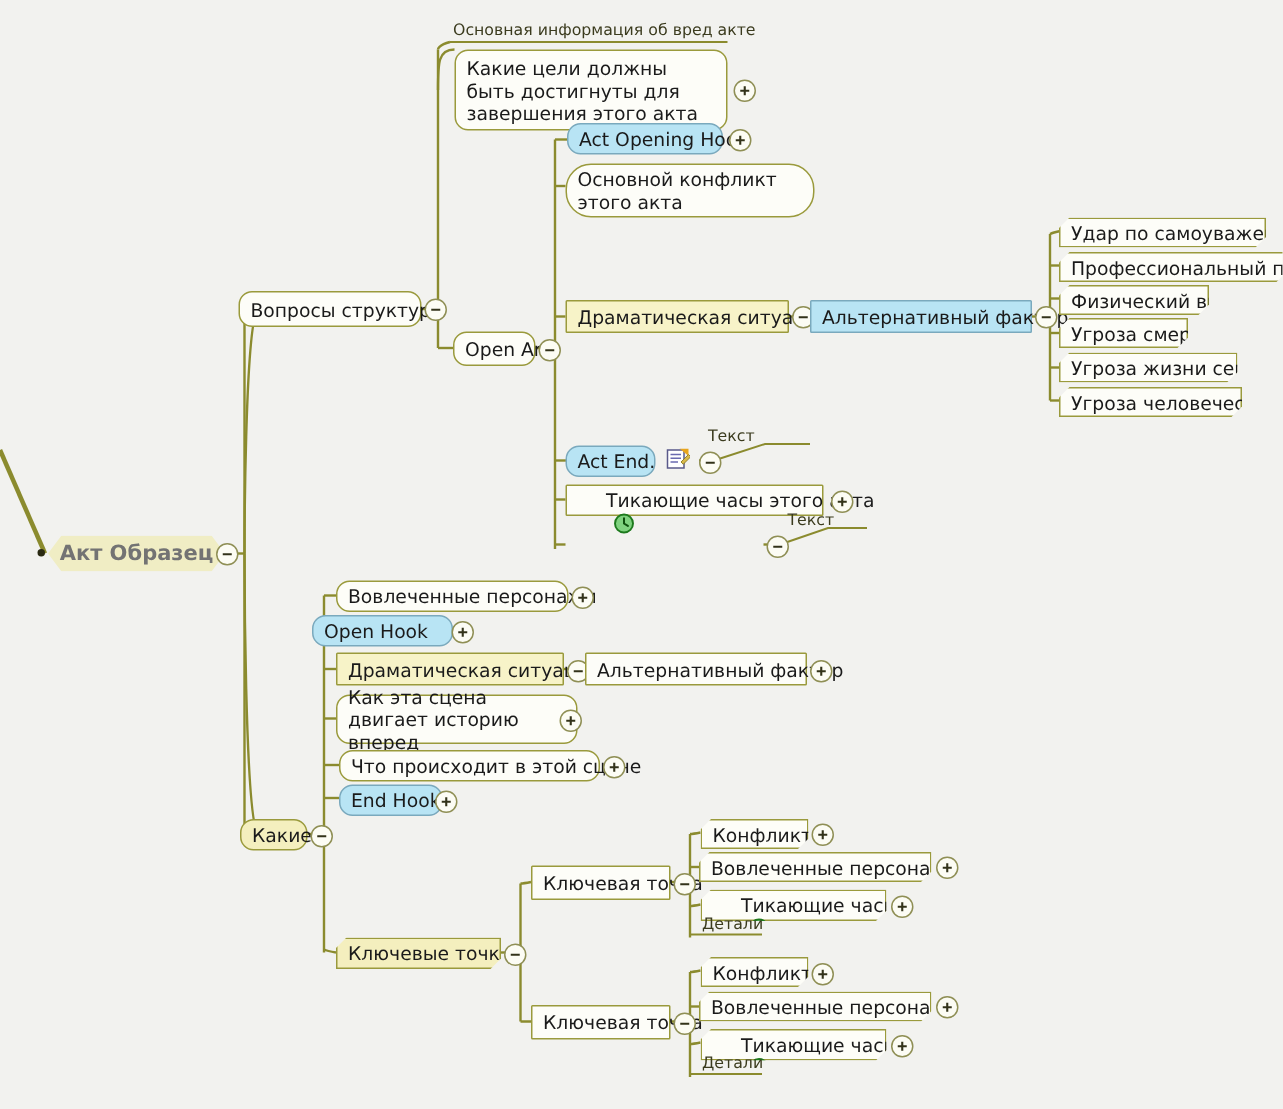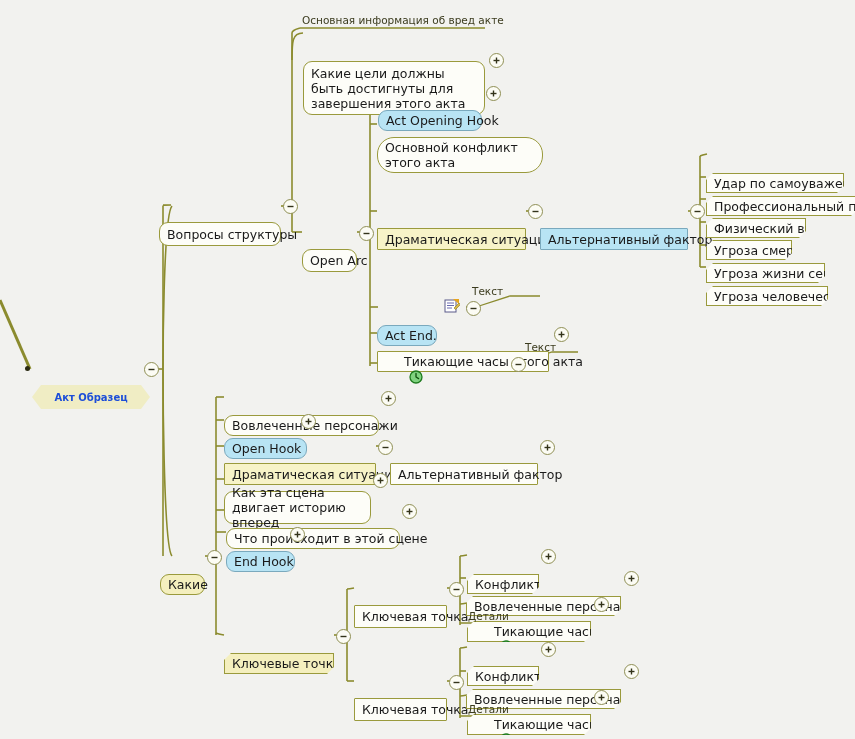--- a/index.html
+++ b/index.html
@@ -19,21 +19,20 @@
     box-sizing:border-box;
     border:1px solid #9a9a3c;
     color:#1a1a1a;
     font-size:12.5px;
     line-height:15px;
     display:flex;
     align-items:center;
     padding:2px 7px;
     white-space:pre;
     background:#fbfbf5;
-    margin-top:28px;
   }
   .rounded{border-radius:9px;}
   .rect{border-radius:1px;}
   
   .shaved{
     border-radius:0;
     -webkit-clip-path:polygon(7px 0,100% 0,100% calc(100% - 7px),calc(100% - 7px) 100%,0 100%,0 7px);
             clip-path:polygon(7px 0,100% 0,100% calc(100% - 7px),calc(100% - 7px) 100%,0 100%,0 7px);
   }
   .hexy{
@@ -43,21 +42,21 @@
             clip-path:polygon(9px 0,calc(100% - 9px) 0,100% 50%,calc(100% - 9px) 100%,9px 100%,0 50%);
   }
   .fill-yellow{background:#f7f3c8;}
   .fill-yellow2{background:#f4efbe;}
   .fill-blue{background:#b8e4f4;border-color:#7aa9bd;}
   .fill-white{background:#fdfdf8;}
   .multiline{white-space:normal;align-items:center;}
 
   .node .txt{display:block;}
   .root-label{
-    font-weight:bold;font-size:10px;color:#1d4ed8;
+    font-weight:bold;font-size:14px;color:#737373;
   }
 
   
   .linelabel{
     position:absolute;
     font-size:10.5px;
     color:#3b3b1e;
     white-space:pre;
   }
 
@@ -324,21 +323,21 @@
   <div class="node rounded fill-white" style="left:224px;top:387px;width:155px;height:21px;">
     <span class="txt">Вовлеченные персонажи</span>
   </div>
   <div class="tog" style="left:381px;top:391px;">
     <svg width="9" height="9" viewBox="0 0 9 9">
         <line x1="1.5" y1="4.5" x2="7.5" y2="4.5" stroke="#33331a" stroke-width="1.4"></line>
         <line x1="4.5" y1="1.5" x2="4.5" y2="7.5" stroke="#33331a" stroke-width="1.4"></line>
       </svg>
   </div>
 
-  <div class="node rounded fill-blue" style="left:224px;top:410px;width:83px;height:21px;align-items:flex-end;">
+  <div class="node rounded fill-blue" style="left:208px;top:410px;width:94px;height:21px;align-items:flex-end;">
     <span class="txt">Open Hook</span>
   </div>
   <div class="tog" style="left:301px;top:414px;">
     <svg width="9" height="9" viewBox="0 0 9 9">
         <line x1="1.5" y1="4.5" x2="7.5" y2="4.5" stroke="#33331a" stroke-width="1.4"></line>
         <line x1="4.5" y1="1.5" x2="4.5" y2="7.5" stroke="#33331a" stroke-width="1.4"></line>
       </svg>
   </div>
 
   <div class="node rect fill-yellow" style="left:224px;top:435px;width:152px;height:22px;">
@@ -353,21 +352,21 @@
   <div class="node rect fill-white" style="left:390px;top:435px;width:148px;height:22px;">
     <span class="txt">Альтернативный фактор</span>
   </div>
   <div class="tog" style="left:540px;top:440px;">
     <svg width="9" height="9" viewBox="0 0 9 9">
         <line x1="1.5" y1="4.5" x2="7.5" y2="4.5" stroke="#33331a" stroke-width="1.4"></line>
         <line x1="4.5" y1="1.5" x2="4.5" y2="7.5" stroke="#33331a" stroke-width="1.4"></line>
       </svg>
   </div>
 
-  <div class="node rounded fill-white multiline" style="left:224px;top:463px;width:147px;height:33px;">
+  <div class="node rounded fill-white multiline" style="left:224px;top:463px;width:161px;height:33px;">
     <span class="txt">Как эта сцена двигает
 историю вперед</span>
   </div>
   <div class="tog" style="left:373px;top:473px;">
     <svg width="9" height="9" viewBox="0 0 9 9">
         <line x1="1.5" y1="4.5" x2="7.5" y2="4.5" stroke="#33331a" stroke-width="1.4"></line>
         <line x1="4.5" y1="1.5" x2="4.5" y2="7.5" stroke="#33331a" stroke-width="1.4"></line>
       </svg>
   </div>
 

